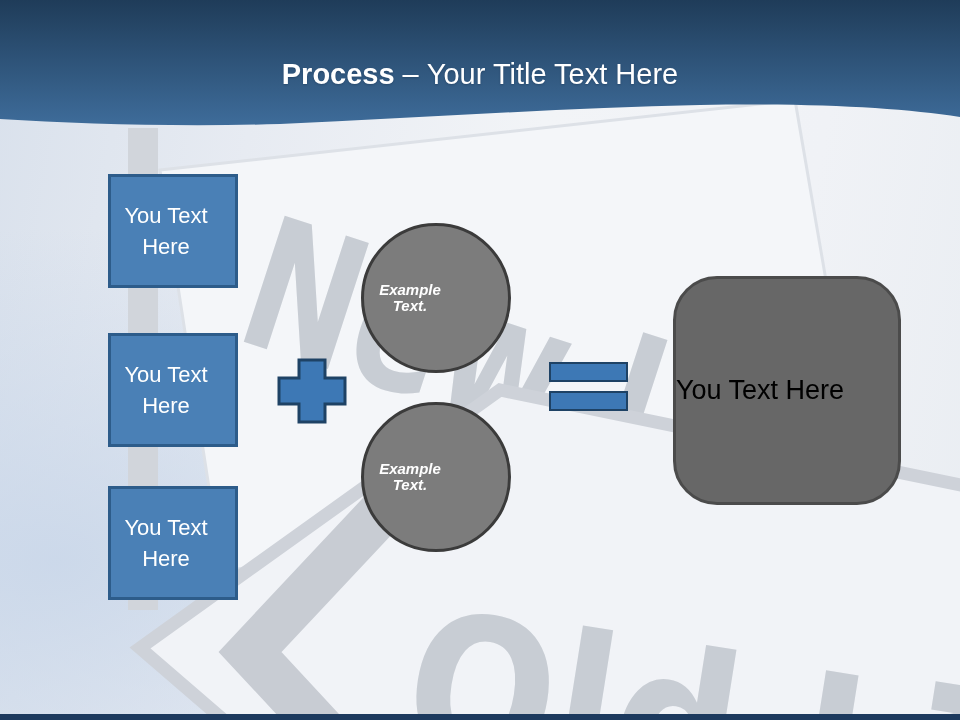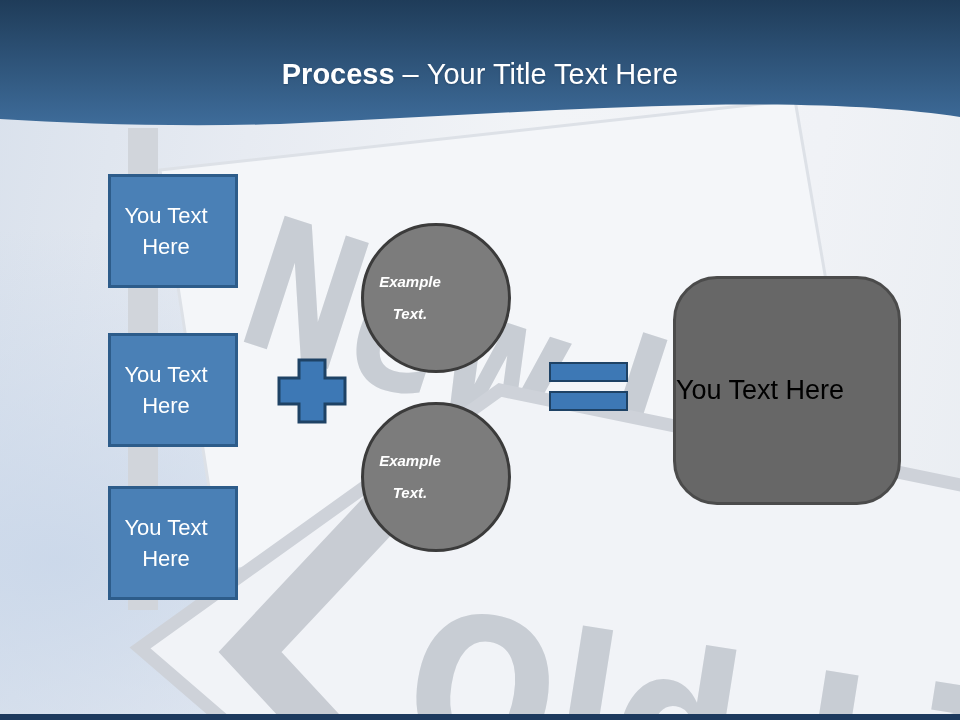--- a/index.html
+++ b/index.html
@@ -40,21 +40,21 @@
     color:#ffffff; font-size:22px; line-height:31px;
   }
   #input-box-1 { top:174px; }
   #input-box-2 { top:333px; }
   #input-box-3 { top:486px; }
   .inputbox span { width:110px; }
 
   .circle {
     left:361px; width:150px; height:150px; border-radius:50%;
     background:#7c7c7c; border:3px solid #3b3b3b;
-    color:#ffffff; font-size:15px; line-height:32px;
+    color:#ffffff; font-size:15px; line-height:16px;
     font-weight:bold; font-style:italic;
   }
   #example-circle-1 { top:223px; }
   #example-circle-2 { top:402px; }
   .circle span { width:92px; }
 
   .plus-wrap { position:absolute; left:277px; top:358px; z-index:2; }
 
   .equals-wrap { position:absolute; left:549px; top:362px; z-index:2; }
   .equals-wrap .bar {

